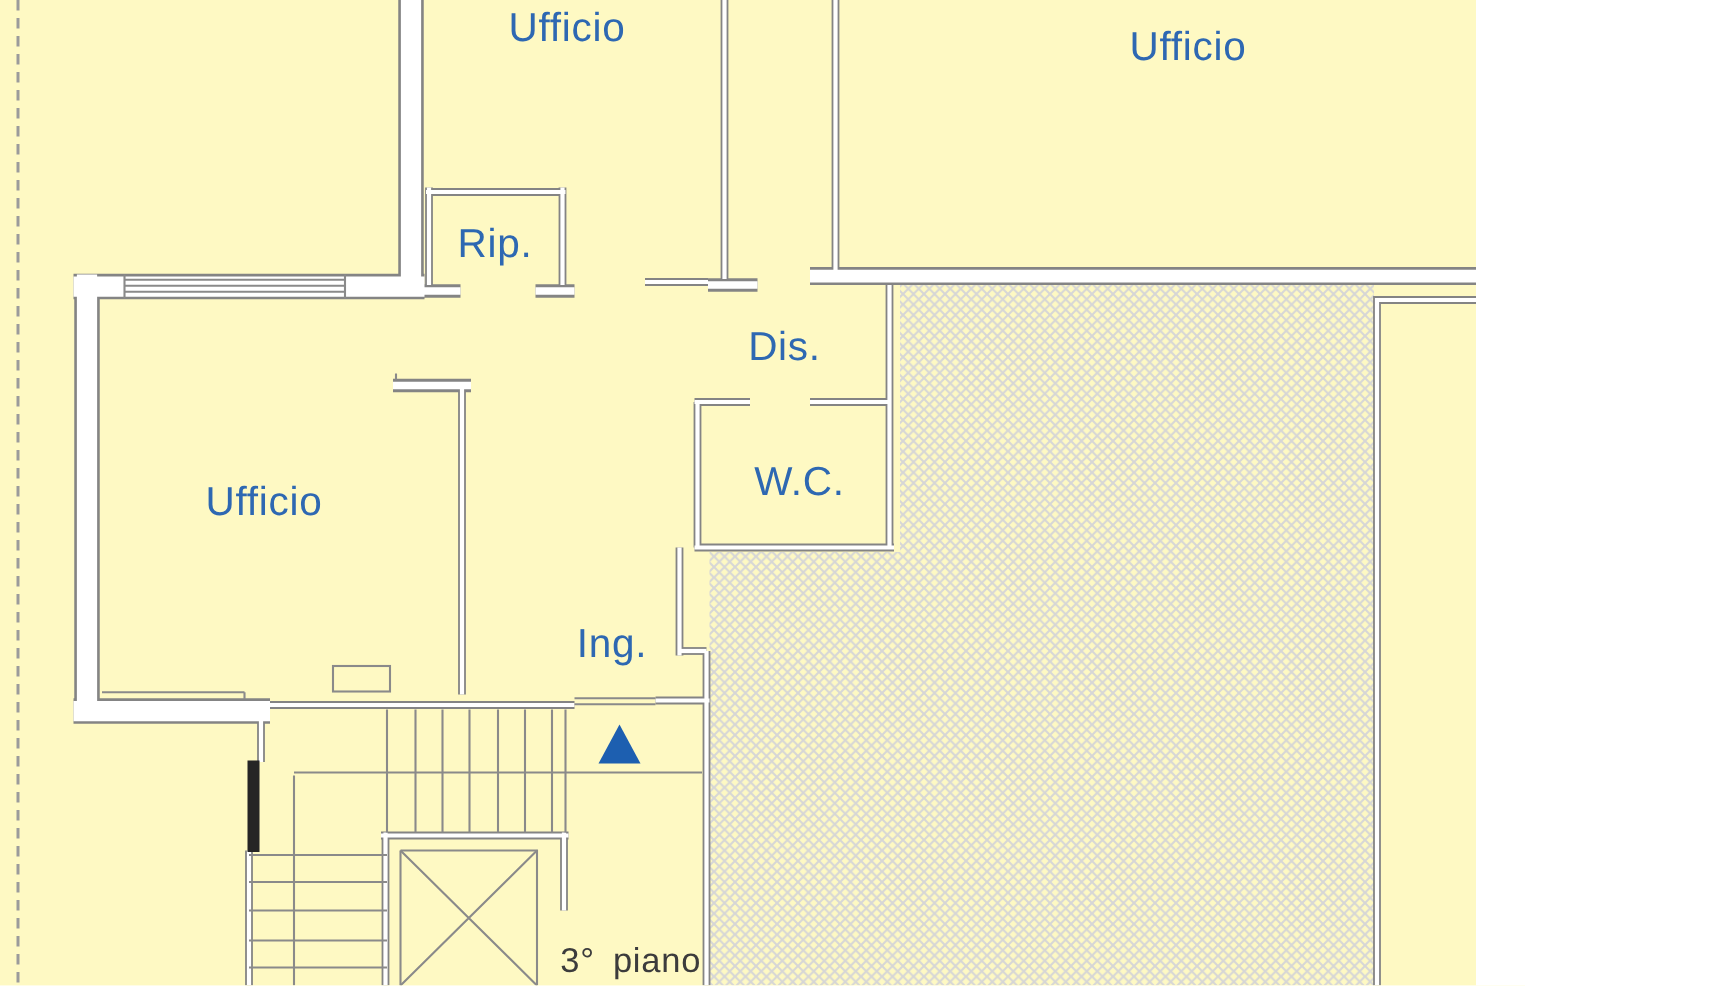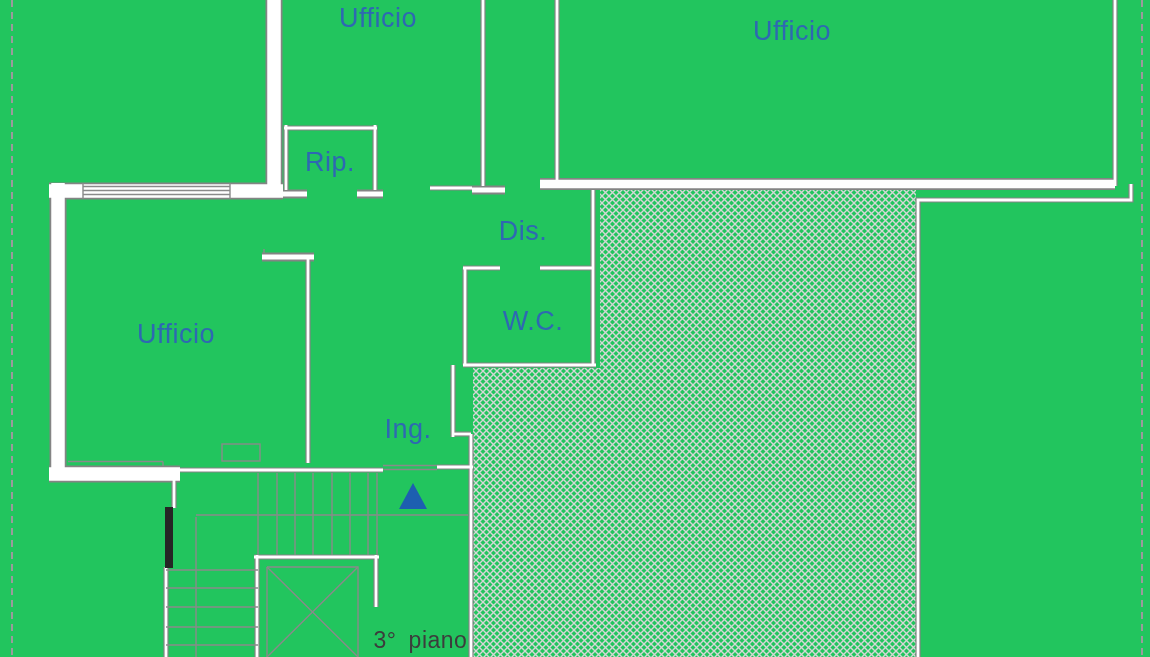--- a/index.html
+++ b/index.html
@@ -1,17 +1,17 @@
 <!DOCTYPE html>
 <html style="--label_blue: #2e68b2; --wall_gray: #848484; --floor_text: #3c3c3c; --hatch_gray: #d6d6d6; --dashed_border: #9b9b9b; --arrow_blue: #1d5fb0;"><head>
 <meta charset="utf-8">
 <style>
   html,body{margin:0;padding:0;background:#fff;}
   .stage{
-    position:relative;width:1150px;height:657px;background:#22c55e;overflow:hidden;
+    position:relative;width:984px;height:657px;background:#fef9c3;overflow:hidden;
     font-family:"Liberation Sans", sans-serif;
   }
   svg{display:block;}
   .wg{stroke:var(--wall_gray);fill:none;stroke-linecap:butt;}
   .ww{stroke:#ffffff;fill:none;stroke-linecap:butt;}
   .thin-g{stroke-width:5.2;}  .thin-w{stroke-width:2.8;}
   .thick-g{stroke-width:17;}  .thick-w{stroke-width:13.5;}
   .mid-g{stroke-width:12;}    .mid-w{stroke-width:8.5;}
   .stub-g{stroke-width:9;}    .stub-w{stroke-width:5;}
   .det{stroke:#8a8a8a;stroke-width:1.4;fill:none;}

